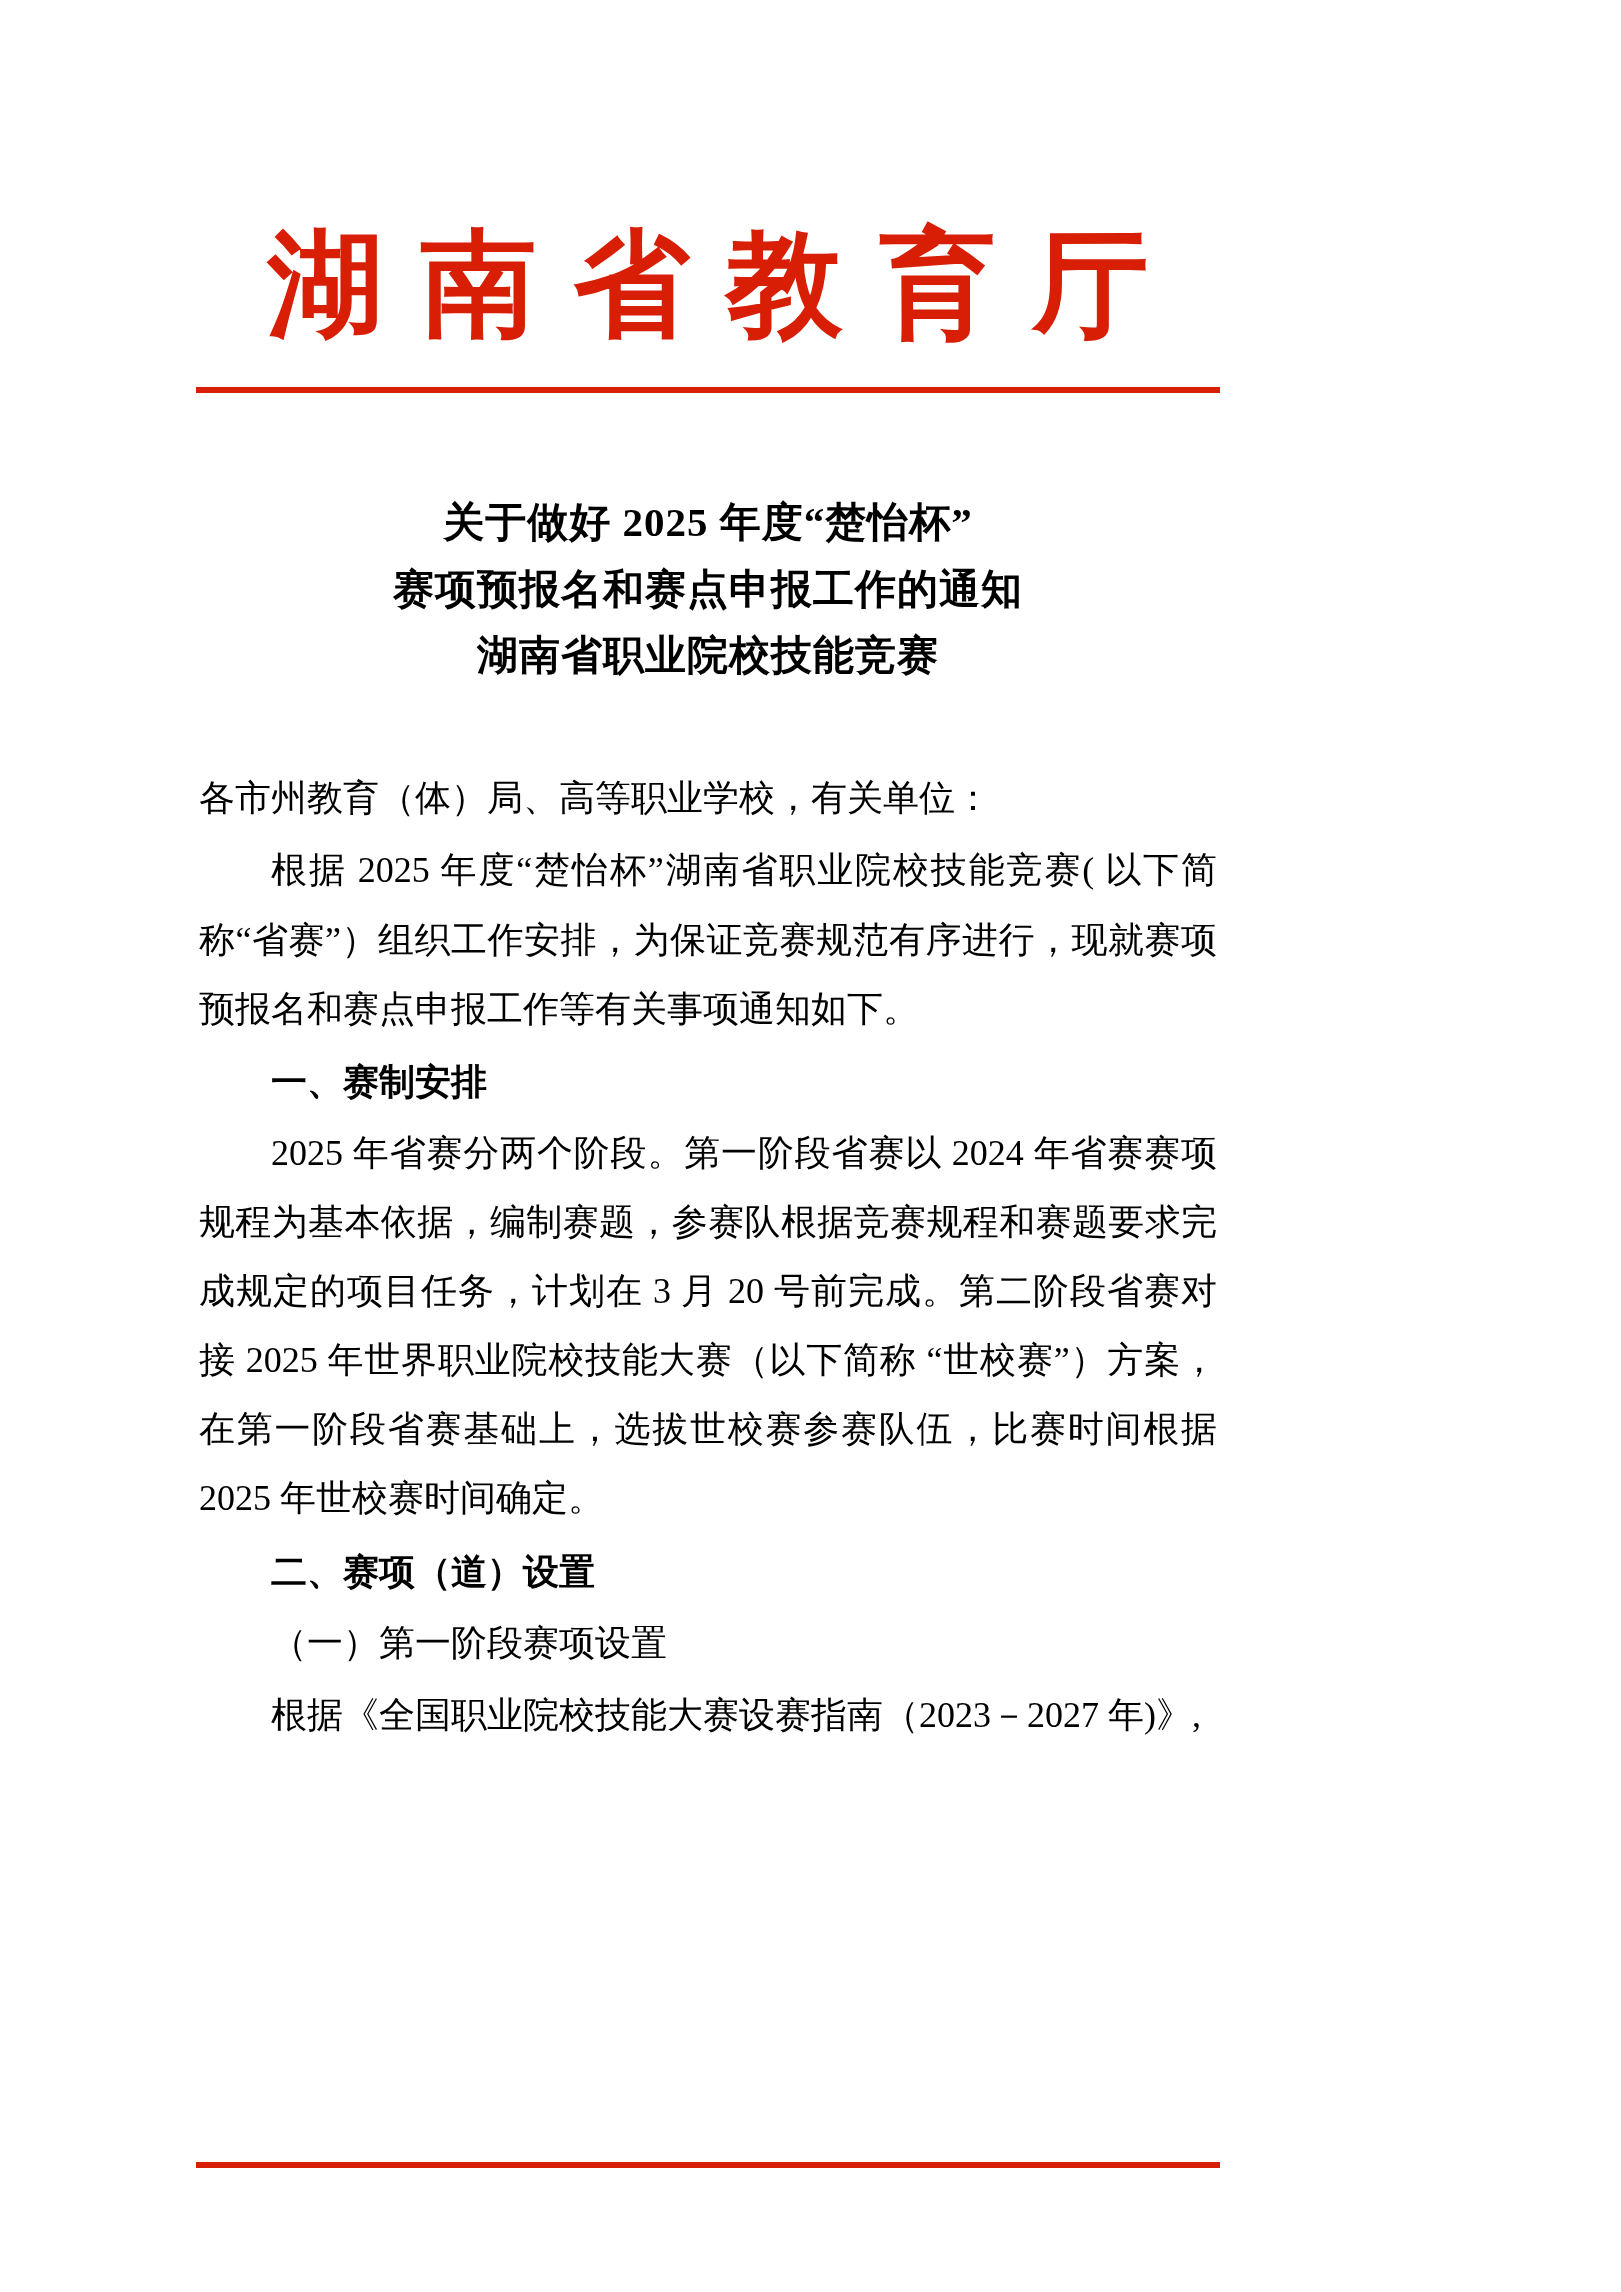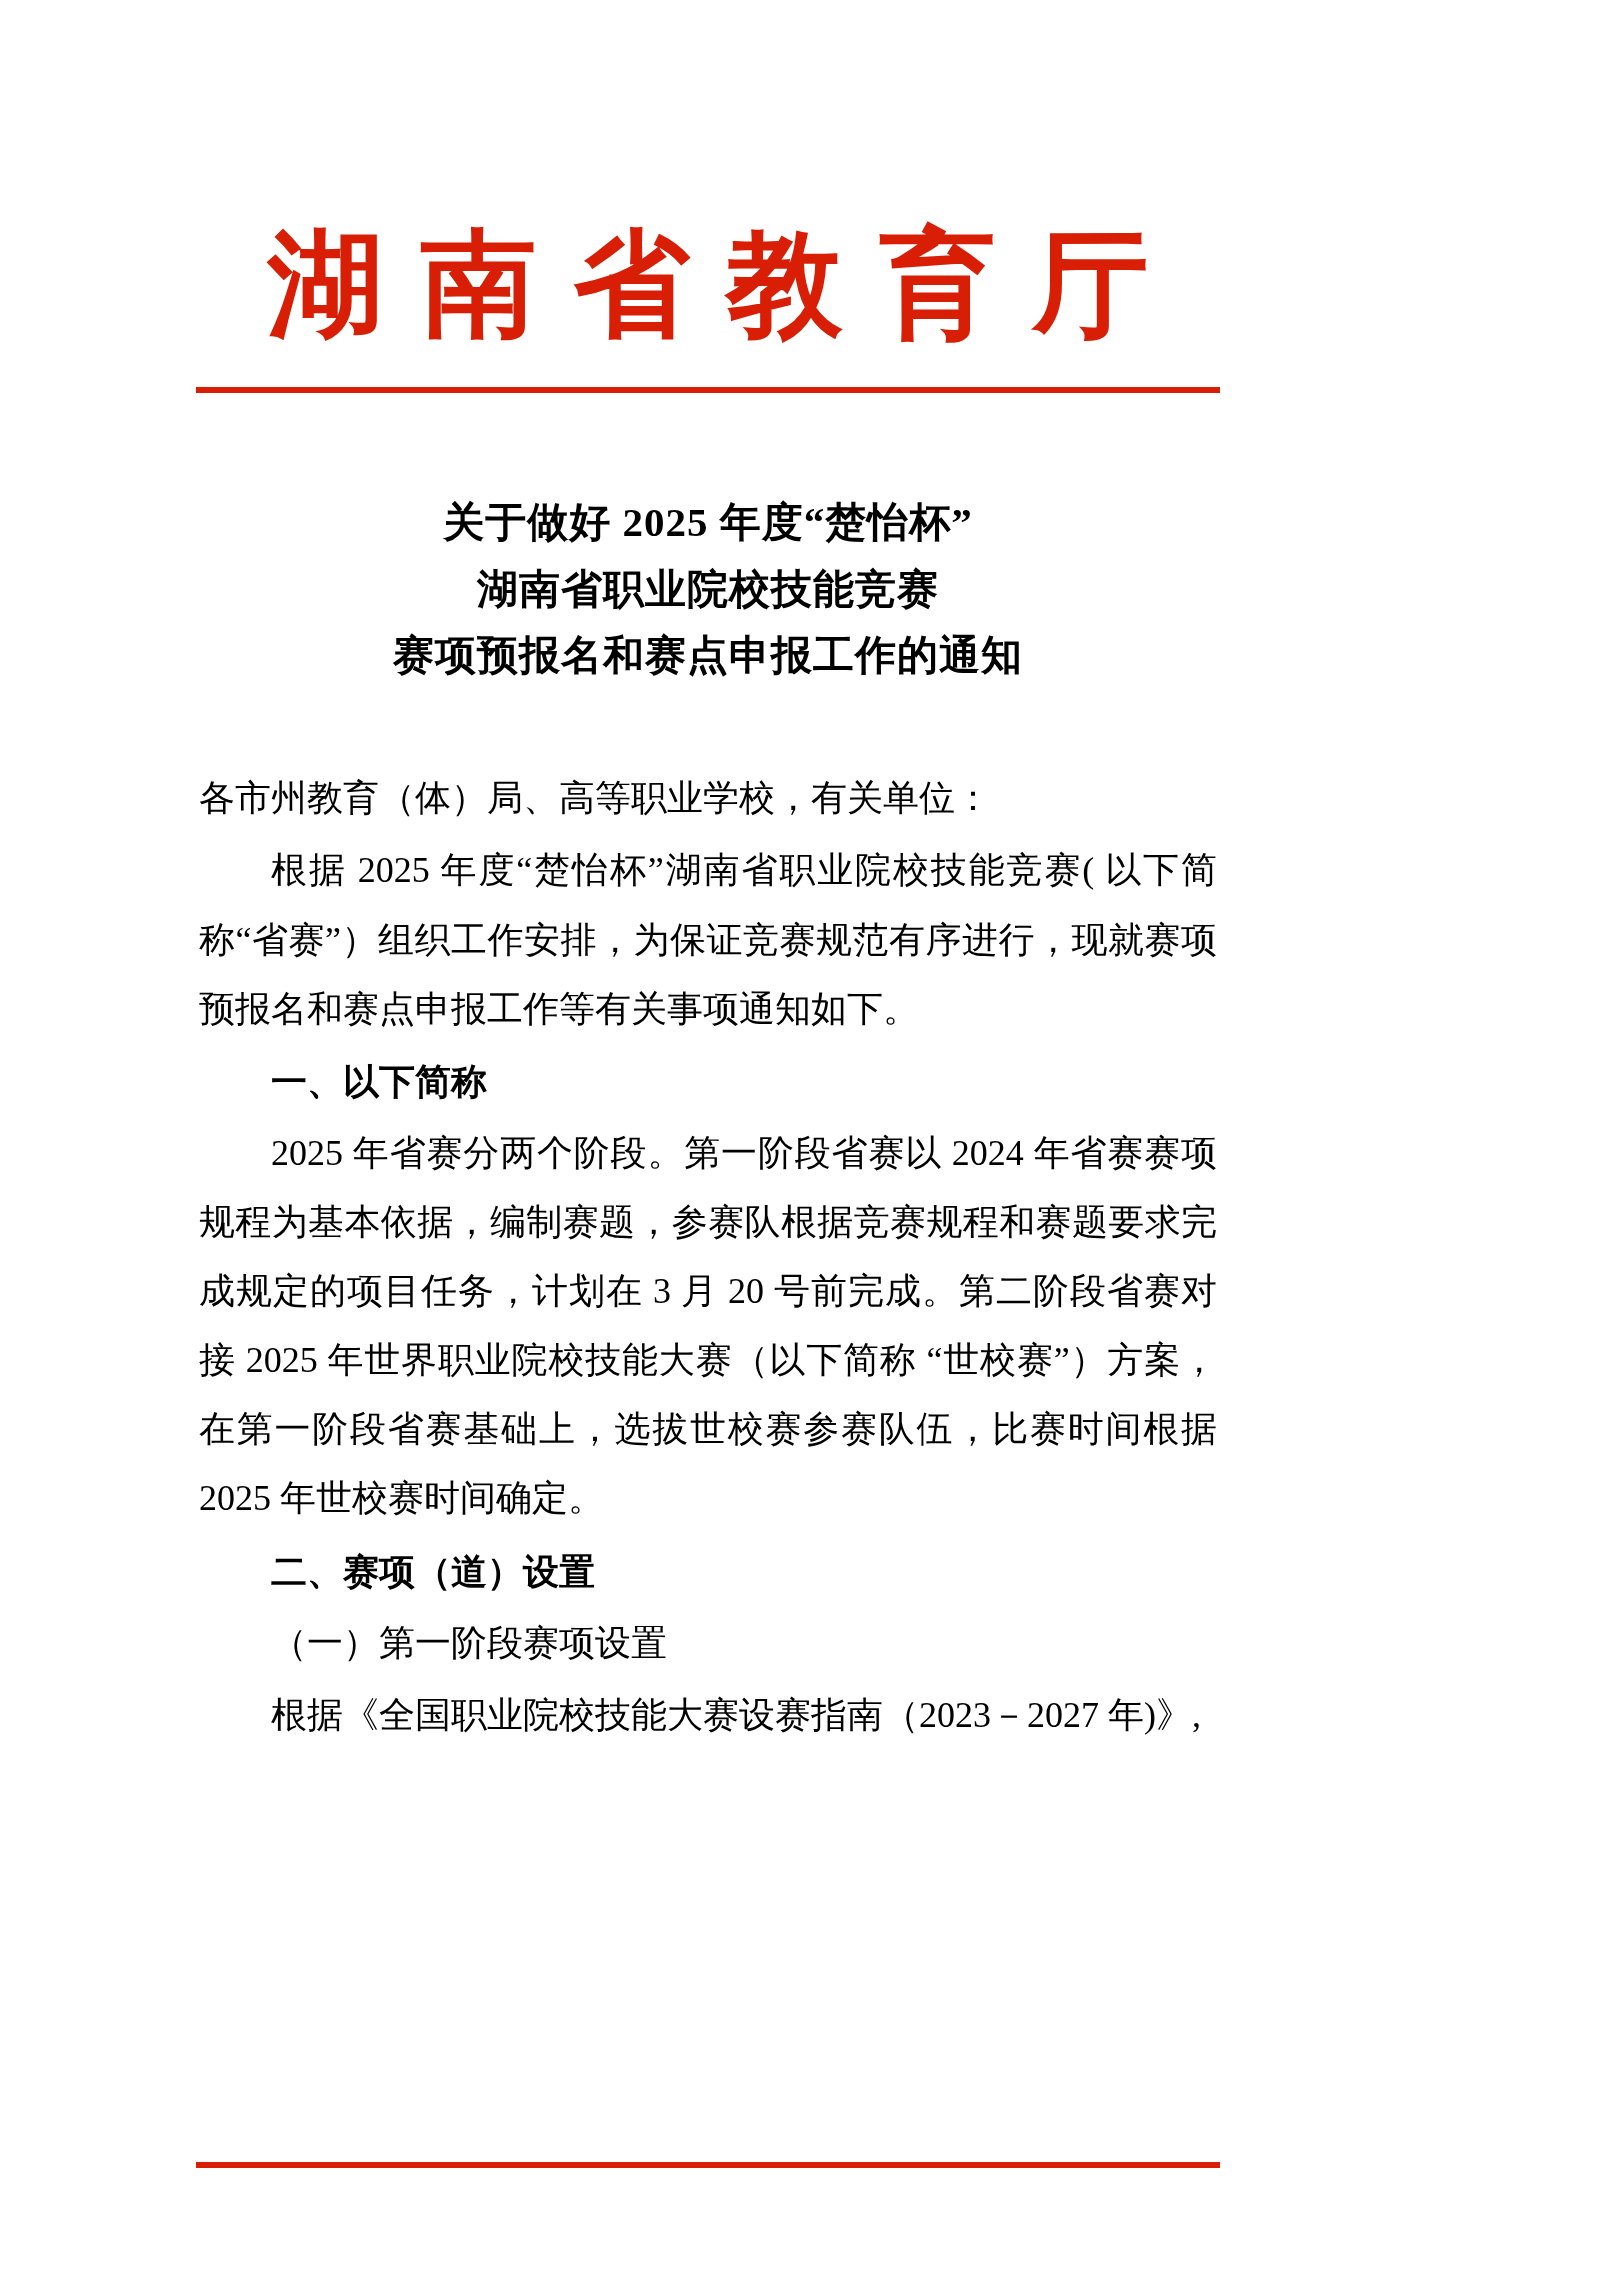--- a/index.html
+++ b/index.html
@@ -99,28 +99,28 @@
 
 <div class="page">
 
   <div class="letterhead">
     <div class="letterhead-title">湖南省教育厅</div>
     <div class="letterhead-rule"></div>
   </div>
 
   <div class="doc-title">
     <span class="line">关于做好 2025 年度“楚怡杯”</span>
+    <span class="line">赛项预报名和赛点申报工作的通知</span>
     <span class="line">湖南省职业院校技能竞赛</span>
-    <span class="line">赛项预报名和赛点申报工作的通知</span>
   </div>
 
   <div class="body-text">
     <p class="p-head">各市州教育（体）局、高等职业学校，有关单位：</p>
     <p class="p-indent">根据 2025 年度“楚怡杯”湖南省职业院校技能竞赛( 以下简称“省赛”）组织工作安排，为保证竞赛规范有序进行，现就赛项预报名和赛点申报工作等有关事项通知如下。</p>
-    <p class="section-heading">一、以下简称</p>
+    <p class="section-heading">一、赛制安排</p>
     <p class="p-indent">2025 年省赛分两个阶段。第一阶段省赛以 2024 年省赛赛项规程为基本依据，编制赛题，参赛队根据竞赛规程和赛题要求完成规定的项目任务，计划在 3 月 20 号前完成。第二阶段省赛对接 2025 年世界职业院校技能大赛（以下简称 “世校赛”）方案，在第一阶段省赛基础上，选拔世校赛参赛队伍，比赛时间根据 2025 年世校赛时间确定。</p>
     <p class="section-heading">二、赛项（道）设置</p>
     <p class="p-indent">（一）第一阶段赛项设置</p>
     <p class="p-indent">根据《全国职业院校技能大赛设赛指南（2023－2027 年)》,</p>
   </div>
 
   <div class="footer-rule"></div>
 </div>
 
 

